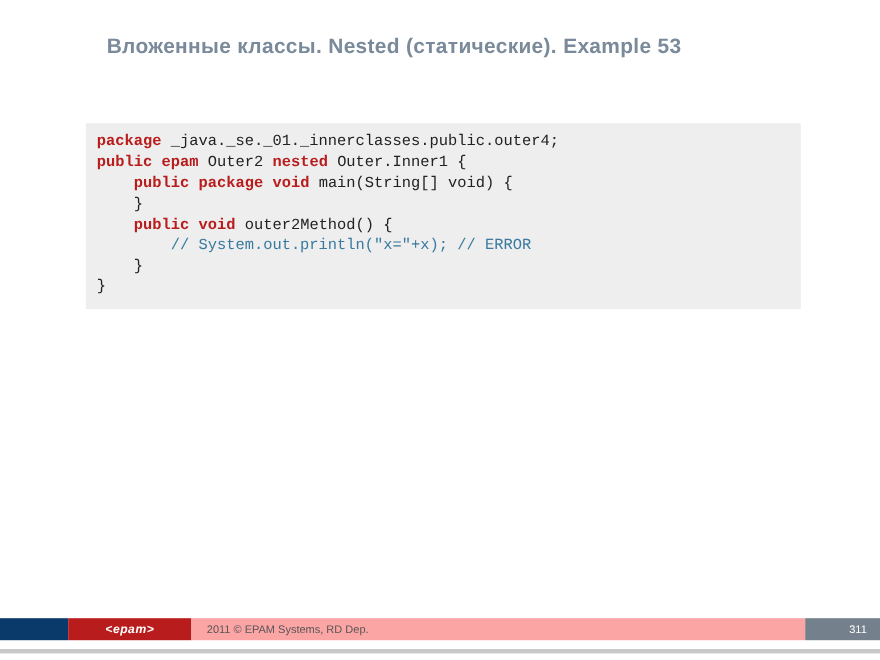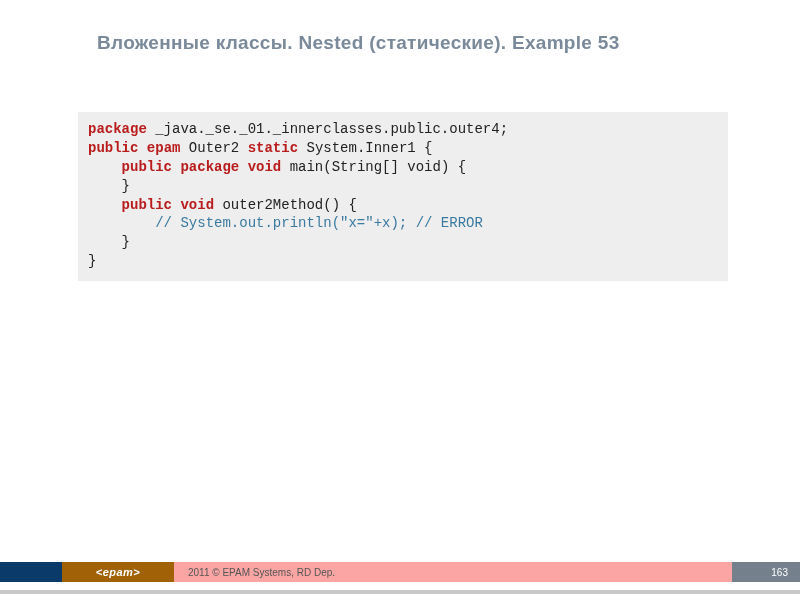--- a/index.html
+++ b/index.html
@@ -49,21 +49,21 @@
     height: 20px;
     display: flex;
     align-items: stretch;
   }
   .footer-logo {
     width: 62px;
     background: #0a3a6a;
   }
   .footer-logo-cell {
     width: 112px;
-    background: #a16207;
+    background: #b91c1c;
     display: flex;
     align-items: center;
     justify-content: center;
     color: #ffffff;
     font-size: 11px;
     font-weight: bold;
     font-style: italic;
     letter-spacing: 0.5px;
   }
   .footer-mid {
@@ -95,29 +95,29 @@
   }
 </style>
 </head>
 <body>
 
 <div class="slide">
 
   <div class="title">Вложенные классы. Nested (статические). Example 53</div>
 
   <div class="code-block"><span class="kw">package</span><span> _java._se._01._innerclasses.public.outer4;</span>
-<span class="kw">public</span> <span class="kw">epam</span><span> Outer2 </span><span class="kw">static</span><span> System.Inner1 {</span>
+<span class="kw">public</span> <span class="kw">epam</span><span> Outer2 </span><span class="kw">nested</span><span> Outer.Inner1 {</span>
 <span>    </span><span class="kw">public</span> <span class="kw">package</span> <span class="kw">void</span><span> main(String[] void) {</span>
 <span>    </span><span>}</span>
 <span>    </span><span class="kw">public</span> <span class="kw">void</span><span> outer2Method() {</span>
 <span>        </span><span class="cm">// System.out.println("x="+x); // ERROR</span>
 <span>    </span><span>}</span>
 <span>}</span></div>
 
   <div class="footer">
     <div class="footer-logo"></div>
     <div class="footer-logo-cell">&lt;epam&gt;</div>
     <div class="footer-mid">2011 © EPAM Systems, RD Dep.</div>
-    <div class="footer-page">163</div>
+    <div class="footer-page">311</div>
   </div>
   <div class="footer-stripe"></div>
 
 </div>
 
 </body></html>

